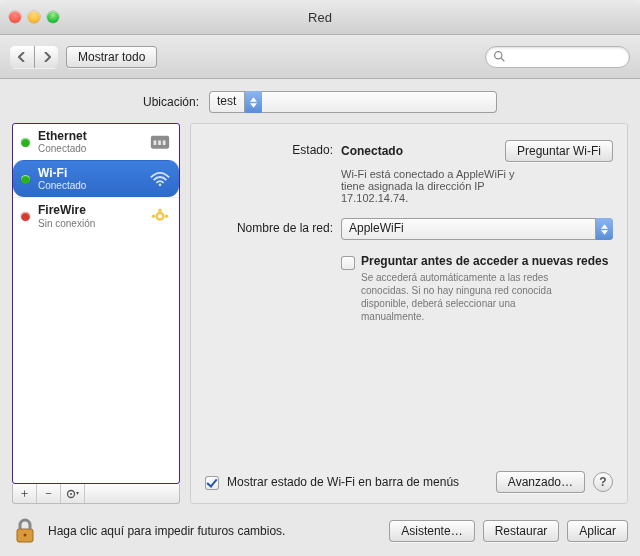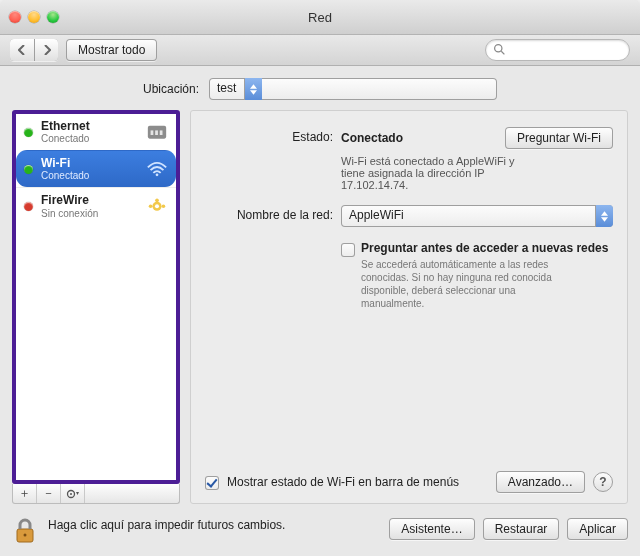--- a/index.html
+++ b/index.html
@@ -65,21 +65,21 @@
   .title {
     position: absolute;
     left: 0; right: 0;
     text-align: center;
     font-size: 13px;
     color: #333;
     pointer-events: none;
   }
   
   .toolbar {
-    height: 31px;
+    height: 44px;
     background: linear-gradient(#e9e9e9, #d4d4d4);
     border-bottom: 1px solid #b0b0b0;
     display: flex;
     align-items: center;
     padding: 0 10px;
     gap: 8px;
   }
   .seg {
     display: inline-flex;
     border-radius: 4px;
@@ -177,21 +177,21 @@
     min-height: 0;
   }
   .sidebar-wrap {
     width: 168px;
     display: flex;
     flex-direction: column;
   }
   .sidebar {
     flex: 1 1 auto;
     background: var(--sidebar-bg);
-    border: 4px solid #4c1d95;
+    border: 1px solid #4c1d95;
     border-radius: 3px;
     overflow: hidden;
   }
   .iface {
     display: flex;
     align-items: center;
     gap: 8px;
     padding: 6px 8px 6px 8px;
     position: relative;
   }
@@ -313,20 +313,21 @@
     background: linear-gradient(#fdfdfd,#e2e2e2);
     display: flex; align-items: center; justify-content: center;
     font-weight: bold;
     font-size: 12px;
     color:#555;
   }
 
   
   .bottom-bar {
     display: flex;
+    align-items: center;
     gap: 10px;
     padding: 8px 12px 12px 12px;
   }
   .lock {
     width: 26px; height: 26px;
     display:flex; align-items:center; justify-content:center;
   }
   .lock svg { width: 22px; height:26px; }
   .bottom-buttons { margin-left: auto; display: flex; gap: 8px; }
 

